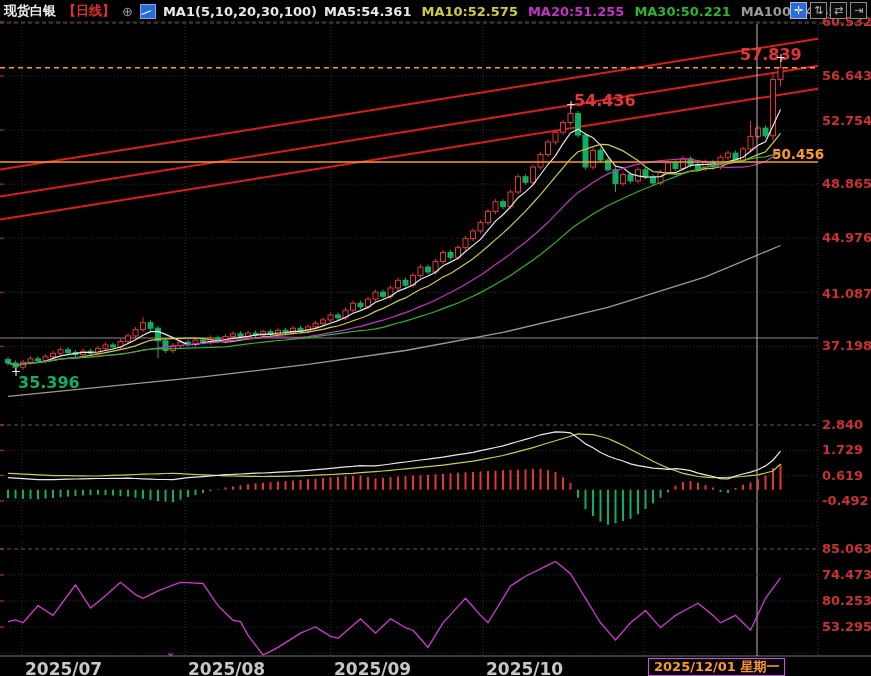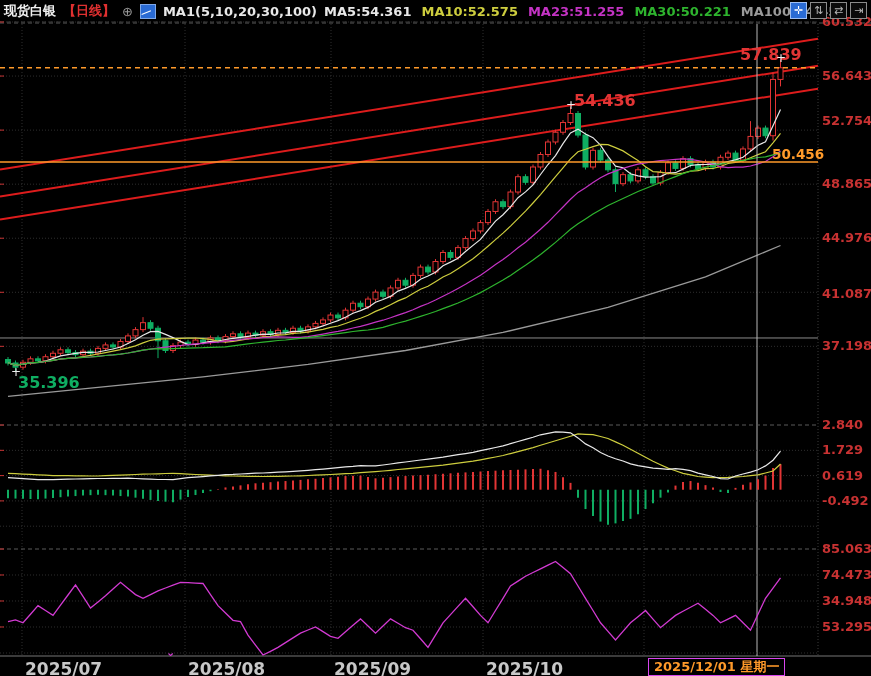--- a/index.html
+++ b/index.html
@@ -412,21 +412,21 @@
 
   <div class="hdr">
     <span class="inst">现货白银</span>
     <span class="per">【日线】</span>
     <span class="circle-plus">⊕</span>
     <span class="mini-chart"></span>
     <span class="maitem" style="color:#e8e8e8">MA1(5,10,20,30,100)</span>
     <span class="maitem" id="ma-labels" style="display:flex;gap:10px;">
         <span style="color: rgb(232, 232, 232);">MA5:54.361</span>
         <span style="color: rgb(205, 205, 62);">MA10:52.575</span>
-        <span style="color: rgb(196, 51, 196);">MA23:51.255</span>
+        <span style="color: rgb(196, 51, 196);">MA20:51.255</span>
         <span style="color: rgb(46, 180, 46);">MA30:50.221</span>
         <span style="color: rgb(154, 154, 154);">MA100:44.455</span>
       </span>
   </div>
   <div class="tools" id="toolbar">
       <div class="tool active">✛</div>
       <div class="tool">⇅</div>
       <div class="tool">⇄</div>
       <div class="tool">⇥</div>
     </div>
@@ -451,21 +451,21 @@
       <div class="ytick" style="top: 176.171px;">48.865</div>
       <div class="ytick" style="top: 230.228px;">44.976</div>
       <div class="ytick" style="top: 286px;">41.087</div>
       <div class="ytick" style="top: 338.343px;">37.198</div>
       <div class="ytick" style="top: 417.033px;">2.840</div>
       <div class="ytick" style="top: 442.331px;">1.729</div>
       <div class="ytick" style="top: 467.605px;">0.619</div>
       <div class="ytick" style="top: 492.903px;">-0.492</div>
       <div class="ytick" style="top: 541px;">85.063</div>
       <div class="ytick" style="top: 566.998px;">74.473</div>
-      <div class="ytick" style="top: 592.994px;">34.948</div>
+      <div class="ytick" style="top: 592.994px;">80.253</div>
       <div class="ytick" style="top: 618.99px;">53.295</div>
     </div>
 
   <div class="anno" style="left:740px;top:45px;color:#e23535;">57.839</div>
   <div class="anno" style="left:574px;top:91px;color:#e23535;">54.436</div>
   <div class="anno" style="left:18px;top:373px;color:#0fae62;">35.396</div>
   <div class="cur-price" style="left:772px;top:146px;">50.456</div>
   <div class="marker" style="left:776px;top:51px;">+</div>
   <div class="marker" style="left:566px;top:98px;">+</div>
   <div class="marker" style="left:11px;top:365px;">+</div>

